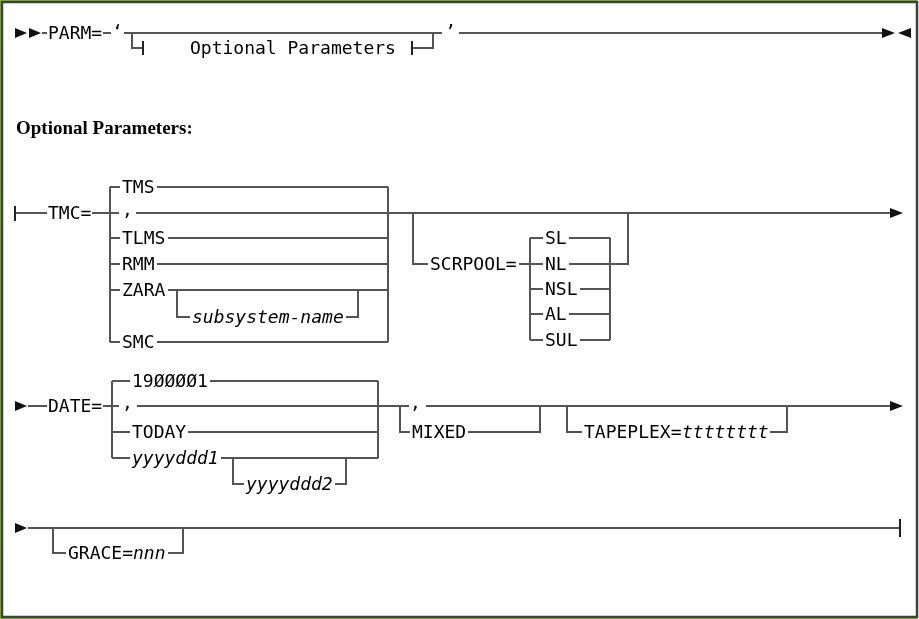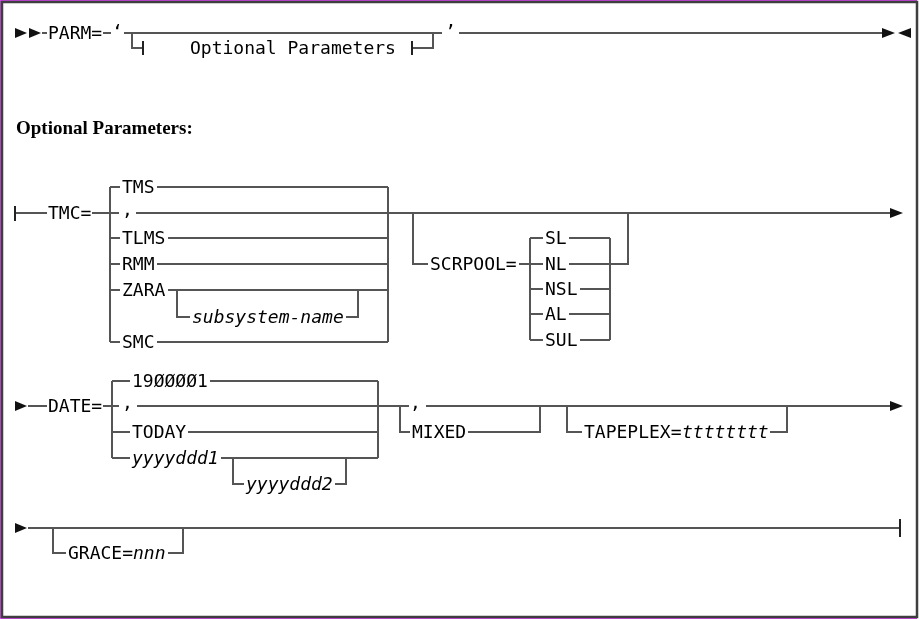--- a/index.html
+++ b/index.html
@@ -1,16 +1,16 @@
 <!DOCTYPE html>
 <html><head>
 <meta charset="utf-8">
 <style>
   html,body{margin:0;padding:0;background:#fff;}
-  .stage{position:relative;width:917px;height:619px;background:#d946ef;text-align:center;}
+  .stage{position:relative;width:917px;height:619px;background:#84cc16;text-align:center;}
   svg{display:block;}
   .rail{stroke:#555;stroke-width:2;fill:none;shape-rendering:crispEdges;}
   .mark{stroke:#222;stroke-width:2;fill:none;shape-rendering:crispEdges;}
   .tri{fill:#111;stroke:none;}
   .mono{font-family:"DejaVu Sans Mono",monospace;font-size:18px;fill:#000;}
   .it{font-style:italic;}
   .heading{font-family:"Liberation Serif",serif;font-weight:bold;font-size:19px;fill:#000;}
 </style>
 </head>
 <body>

